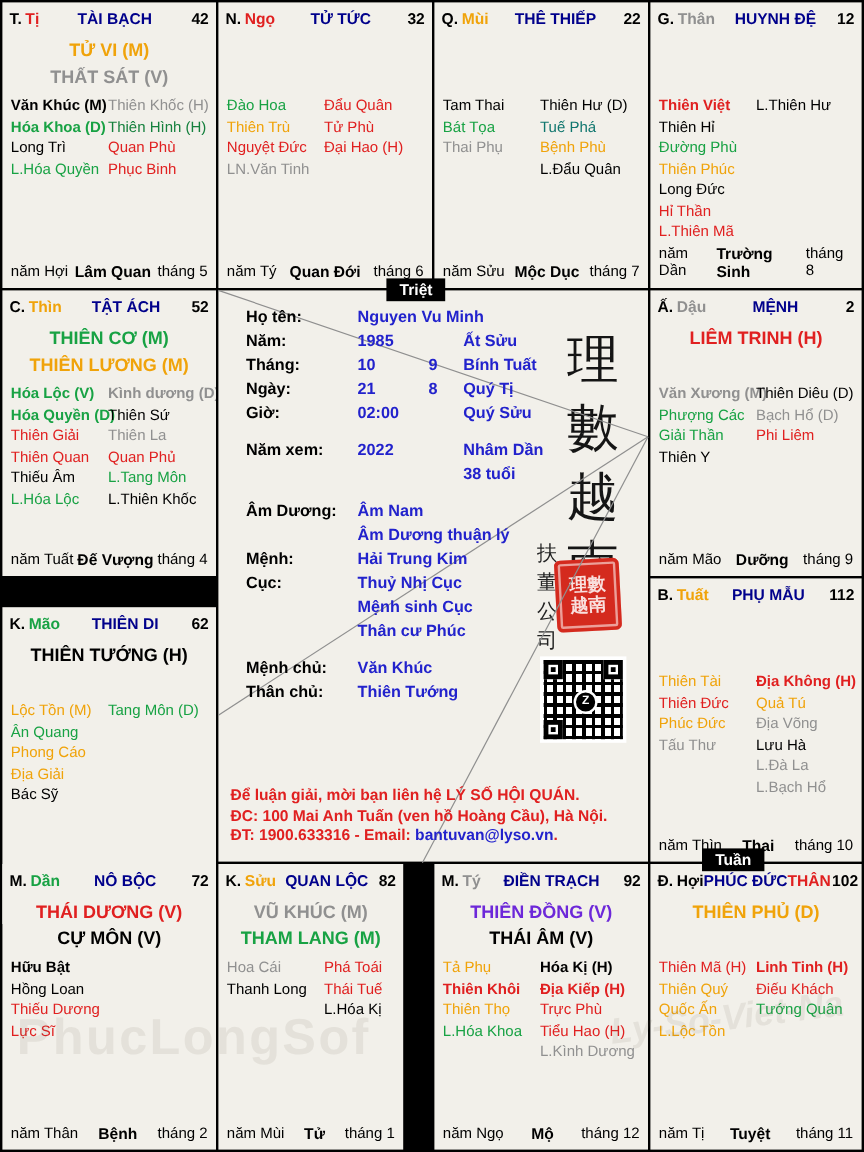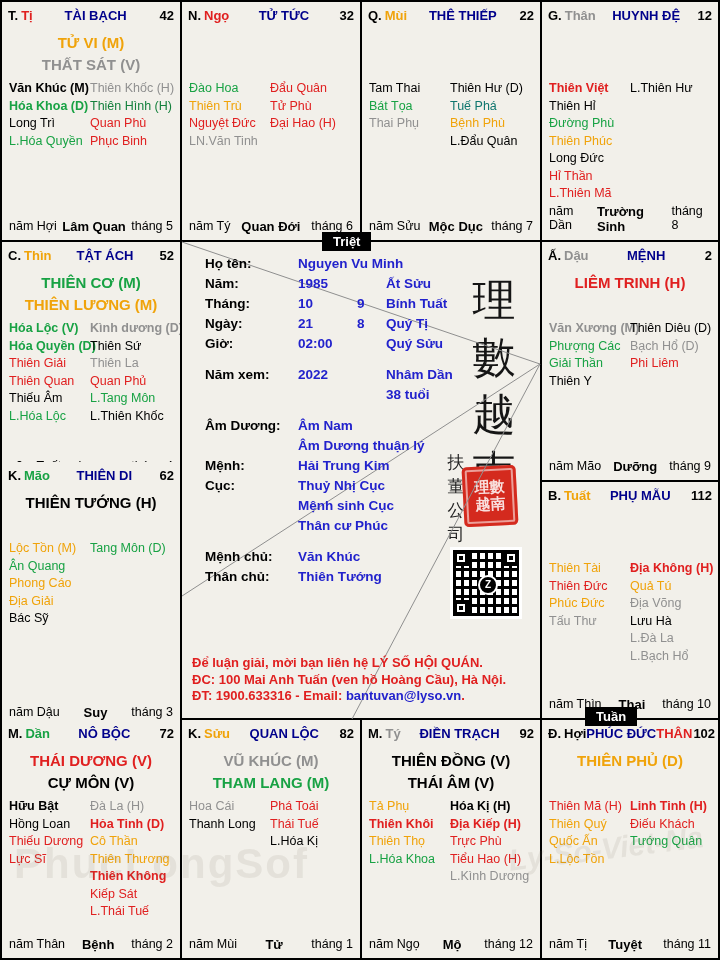--- a/index.html
+++ b/index.html
@@ -225,21 +225,21 @@
           <div class="st" style="color:#e02020">Phi Liêm</div>
         </div>
     </div>
     <div class="cfoot">
         <span>năm Mão</span>
         <b>Dưỡng</b>
         <span>tháng 9</span>
       </div>
   </div>
 
-  <div class="cell" style="left:2px;top:462px;width:178px;height:264px">
+  <div class="cell" style="left:2px;top:506px;width:178px;height:264px">
     <div class="chead">
       <span class="stem"><span>K.</span><span class="branch" style="color:#18a244">Mão</span></span>
       <span class="pname">THIÊN DI</span>
       <span><span class="name2"></span><span class="pnum">62</span></span>
     </div>
     <div class="mains">
         <div class="mainst" style="color:#000">THIÊN TƯỚNG (H)</div>
       </div>
     <div class="cols">
       <div class="colL">
@@ -300,38 +300,29 @@
         <div class="mainst" style="color:#e02020">THÁI DƯƠNG (V)</div>
         <div class="mainst" style="color:#000">CỰ MÔN (V)</div>
       </div>
     <div class="cols">
       <div class="colL">
           <div class="st" style="color:#000;font-weight:bold">Hữu Bật</div>
           <div class="st" style="color:#000">Hồng Loan</div>
           <div class="st" style="color:#e02020">Thiếu Dương</div>
           <div class="st" style="color:#e02020">Lực Sĩ</div>
         </div>
-      <div class="colR">
-          <div class="st" style="color:#909090">Đà La (H)</div>
-          <div class="st" style="color:#e02020;font-weight:bold">Hỏa Tinh (D)</div>
-          <div class="st" style="color:#f0a30a">Cô Thần</div>
-          <div class="st" style="color:#f0a30a">Thiên Thương</div>
-          <div class="st" style="color:#e02020;font-weight:bold">Thiên Không</div>
-          <div class="st" style="color:#e02020">Kiếp Sát</div>
-          <div class="st" style="color:#e02020">L.Thái Tuế</div>
-        </div>
     </div>
     <div class="cfoot">
         <span>năm Thân</span>
         <b>Bệnh</b>
         <span>tháng 2</span>
       </div>
   </div>
 
-  <div class="cell" style="left:182px;top:720px;width:178px;height:238px">
+  <div class="cell" style="left:182px;top:720px;width:154px;height:238px">
     <div class="chead">
       <span class="stem"><span>K.</span><span class="branch" style="color:#f0a30a">Sửu</span></span>
       <span class="pname">QUAN LỘC</span>
       <span><span class="name2"></span><span class="pnum">82</span></span>
     </div>
     <div class="mains">
         <div class="mainst" style="color:#909090">VŨ KHÚC (M)</div>
         <div class="mainst" style="color:#18a244">THAM LANG (M)</div>
       </div>
     <div class="cols">
@@ -352,21 +343,21 @@
       </div>
   </div>
 
   <div class="cell" style="left:362px;top:720px;width:178px;height:238px">
     <div class="chead">
       <span class="stem"><span>M.</span><span class="branch" style="color:#909090">Tý</span></span>
       <span class="pname">ĐIỀN TRẠCH</span>
       <span><span class="name2"></span><span class="pnum">92</span></span>
     </div>
     <div class="mains">
-        <div class="mainst" style="color:#000000">THIÊN ĐỒNG (V)</div>
+        <div class="mainst" style="color:#6d28d9">THIÊN ĐỒNG (V)</div>
         <div class="mainst" style="color:#000">THÁI ÂM (V)</div>
       </div>
     <div class="cols">
       <div class="colL">
           <div class="st" style="color:#f0a30a">Tả Phụ</div>
           <div class="st" style="color:#e02020;font-weight:bold">Thiên Khôi</div>
           <div class="st" style="color:#f0a30a">Thiên Thọ</div>
           <div class="st" style="color:#18a244">L.Hóa Khoa</div>
         </div>
       <div class="colR">

